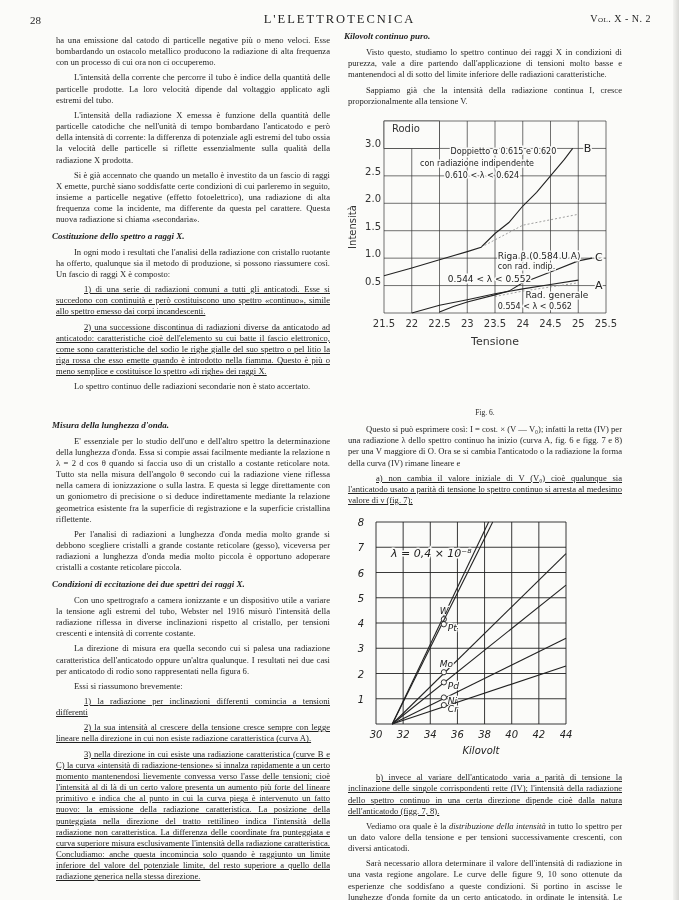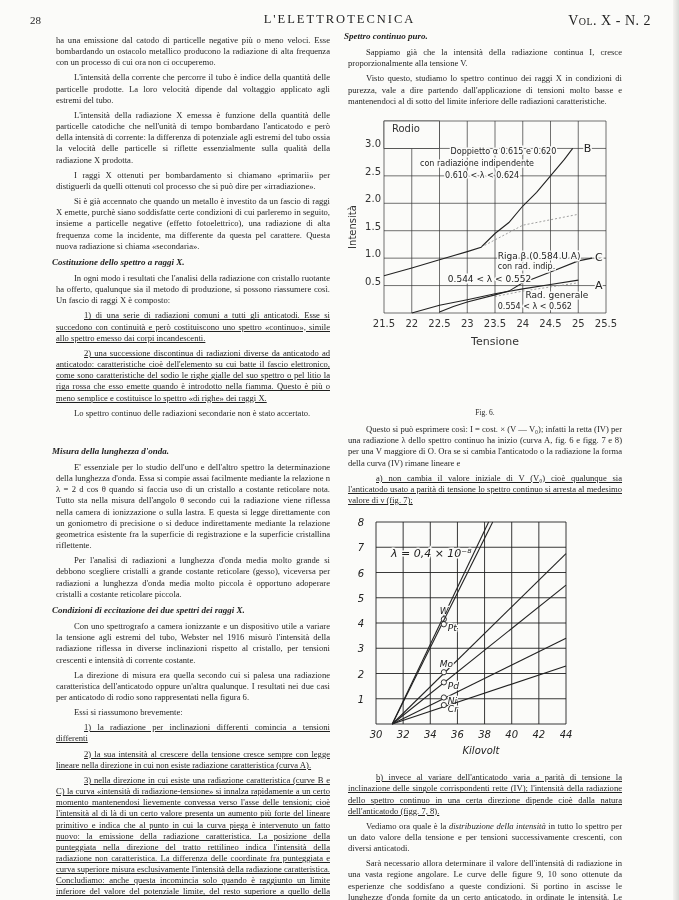--- a/index.html
+++ b/index.html
@@ -3,21 +3,21 @@
 <meta charset="utf-8">
 <style>
   html, body { margin: 0; padding: 0; }
   body {
     width: 679px; height: 900px; background: #fbfbf9; color: #1f1f1f;
     font-family: "Liberation Serif", "DejaVu Serif", serif;
     position: relative; overflow: hidden;
   }
   .page-num { position: absolute; left: 30px; top: 14px; font-size: 11px; }
   .running-title { position: absolute; left: 0; width: 679px; top: 12px; text-align: center; font-size: 12.5px; letter-spacing: 2px; }
-  .vol { position: absolute; right: 28px; top: 13px; font-size: 14px; font-variant: small-caps; letter-spacing: 0.5px; }
+  .vol { position: absolute; right: 28px; top: 13px; font-size: 10px; font-variant: small-caps; letter-spacing: 0.5px; }
   .col { position: absolute; top: 31px; font-size: 8.6px; line-height: 11.15px; text-align: justify; }
   .col-left { left: 52px; width: 282px; }
   .col-right { left: 344px; width: 282px; }
   .col p { margin: 4px; text-indent: 18px; }
   .col p.noind { text-indent: 0; }
   .col p.li { text-indent: 28px; text-decoration: underline; }
   .col h3 { margin: 5px 0 5px 0; font-size: 9px; font-style: italic; font-weight: bold; }
   .col h3.first { margin-top: 0; }
   .fig { position: relative; margin: 0; }
   .fig svg { display: block; }
@@ -31,43 +31,42 @@
 <div class="right-edge"></div>
 
 <div class="page-num">28</div>
 <div class="running-title">L'ELETTROTECNICA</div>
 <div class="vol">Vol. X - N. 2</div>
 
 <div class="col col-left">
   <p class="noind">ha una emissione dal catodo di particelle negative più o meno veloci. Esse bombardando un ostacolo metallico producono la radiazione di alta frequenza con un processo di cui ora non ci occuperemo.</p>
   <p>L'intensità della corrente che percorre il tubo è indice della quantità delle particelle prodotte. La loro velocità dipende dal voltaggio applicato agli estremi del tubo.</p>
   <p>L'intensità della radiazione X emessa è funzione della quantità delle particelle catodiche che nell'unità di tempo bombardano l'anticatodo e però della intensità di corrente: la differenza di potenziale agli estremi del tubo ossia la velocità delle particelle si riflette essenzialmente sulla qualità della radiazione X prodotta.</p>
-  <p>I raggi X ottenuti per bombardamento si chiamano «primarii» per distiguerli da quelli ottenuti col processo che si può dire per «irradiazione».</p>
   <p>Si è già accennato che quando un metallo è investito da un fascio di raggi X emette, purchè siano soddisfatte certe condizioni di cui parleremo in seguito, insieme a particelle negative (effetto fotoelettrico), una radiazione di alta frequenza come la incidente, ma differente da questa pel carattere. Questa nuova radiazione si chiama «secondaria».</p>
   <h3>Costituzione dello spettro a raggi X.</h3>
   <p>In ogni modo i resultati che l'analisi della radiazione con cristallo ruotante ha offerto, qualunque sia il metodo di produzione, si possono riassumere così. Un fascio di raggi X è composto:</p>
   <p class="li">1) di una serie di radiazioni comuni a tutti gli anticatodi. Esse si succedono con continuità e però costituiscono uno spettro «continuo», simile allo spettro emesso dai corpi incandescenti.</p>
   <p class="li">2) una successione discontinua di radiazioni diverse da anticatodo ad anticatodo: caratteristiche cioè dell'elemento su cui batte il fascio elettronico, come sono caratteristiche del sodio le righe gialle del suo spettro o pel litio la riga rossa che esso emette quando è introdotto nella fiamma. Questo è più o meno semplice e costituisce lo spettro «di righe» dei raggi X.</p>
   <p>Lo spettro continuo delle radiazioni secondarie non è stato accertato.</p>
   <h3 style="margin-top:27px">Misura della lunghezza d'onda.</h3>
   <p>E' essenziale per lo studio dell'uno e dell'altro spettro la determinazione della lunghezza d'onda. Essa si compie assai facilmente mediante la relazione n λ = 2 d cos θ quando si faccia uso di un cristallo a costante reticolare nota. Tutto sta nella misura dell'angolo θ secondo cui la radiazione viene riflessa nella camera di ionizzazione o sulla lastra. E questa si legge direttamente con un goniometro di precisione o si deduce indirettamente mediante la relazione geometrica esistente fra la superficie di registrazione e la superficie cristallina riflettente.</p>
   <p>Per l'analisi di radiazioni a lunghezza d'onda media molto grande si debbono scegliere cristalli a grande costante reticolare (gesso), viceversa per radiazioni a lunghezza d'onda media molto piccola è opportuno adoperare cristalli a costante reticolare piccola.</p>
   <h3>Condizioni di eccitazione dei due spettri dei raggi X.</h3>
   <p>Con uno spettrografo a camera ionizzante e un dispositivo utile a variare la tensione agli estremi del tubo, Webster nel 1916 misurò l'intensità della radiazione riflessa in diverse inclinazioni rispetto al cristallo, per tensioni crescenti e intensità di corrente costante.</p>
   <p>La direzione di misura era quella secondo cui si palesa una radiazione caratteristica dell'anticatodo oppure un'altra qualunque. I resultati nei due casi per anticatodo di rodio sono rappresentati nella figura 6.</p>
   <p>Essi si riassumono brevemente:</p>
   <p class="li">1) la radiazione per inclinazioni differenti comincia a tensioni differenti</p>
   <p class="li">2) la sua intensità al crescere della tensione cresce sempre con legge lineare nella direzione in cui non esiste radiazione caratteristica (curva A).</p>
   <p class="li">3) nella direzione in cui esiste una radiazione caratteristica (curve B e C) la curva «intensità di radiazione-tensione» si innalza rapidamente a un certo momento mantenendosi lievemente convessa verso l'asse delle tensioni; cioè l'intensità al di là di un certo valore presenta un aumento più forte del lineare primitivo e indica che al punto in cui la curva piega è intervenuto un fatto nuovo: la emissione della radiazione caratteristica. La posizione della punteggiata nella direzione del tratto rettilineo indica l'intensità della radiazione non caratteristica. La differenza delle coordinate fra punteggiata e curva superiore misura esclusivamente l'intensità della radiazione caratteristica. Concludiamo: anche questa incomincia solo quando è raggiunto un limite inferiore del valore del potenziale limite, del resto superiore a quello della radiazione generica nella stessa direzione.</p>
 </div>
 
 <div class="col col-right">
-  <h3 class="first">Spettro continuo puro.</h3>
+  <h3 class="first">Kilovolt continuo puro.</h3>
+  <p>Visto questo, studiamo lo spettro continuo dei raggi X in condizioni di purezza, vale a dire partendo dall'applicazione di tensioni molto basse e mantenendoci al di sotto del limite inferiore delle radiazioni caratteristiche.</p>
   <p>Sappiamo già che la intensità della radiazione continua I, cresce proporzionalmente alla tensione V.</p>
-  <p>Visto questo, studiamo lo spettro continuo dei raggi X in condizioni di purezza, vale a dire partendo dall'applicazione di tensioni molto basse e mantenendoci al di sotto del limite inferiore delle radiazioni caratteristiche.</p>
 
   <div class="fig" style="margin-top:6px;">
     <svg id="fig6" width="282" height="250">
         <line x1="40" y1="8" x2="40" y2="200" stroke="#333" stroke-width="0.7"></line>
         <text x="40" y="214" font-size="10" text-anchor="middle" fill="#333" font-family="DejaVu Sans, sans-serif">21.5</text>
         <line x1="67.75" y1="8" x2="67.75" y2="200" stroke="#333" stroke-width="0.7"></line>
         <text x="67.75" y="214" font-size="10" text-anchor="middle" fill="#333" font-family="DejaVu Sans, sans-serif">22</text>
         <line x1="95.5" y1="8" x2="95.5" y2="200" stroke="#333" stroke-width="0.7"></line>
         <text x="95.5" y="214" font-size="10" text-anchor="middle" fill="#333" font-family="DejaVu Sans, sans-serif">22.5</text>
         <line x1="123.25" y1="8" x2="123.25" y2="200" stroke="#333" stroke-width="0.7"></line>

